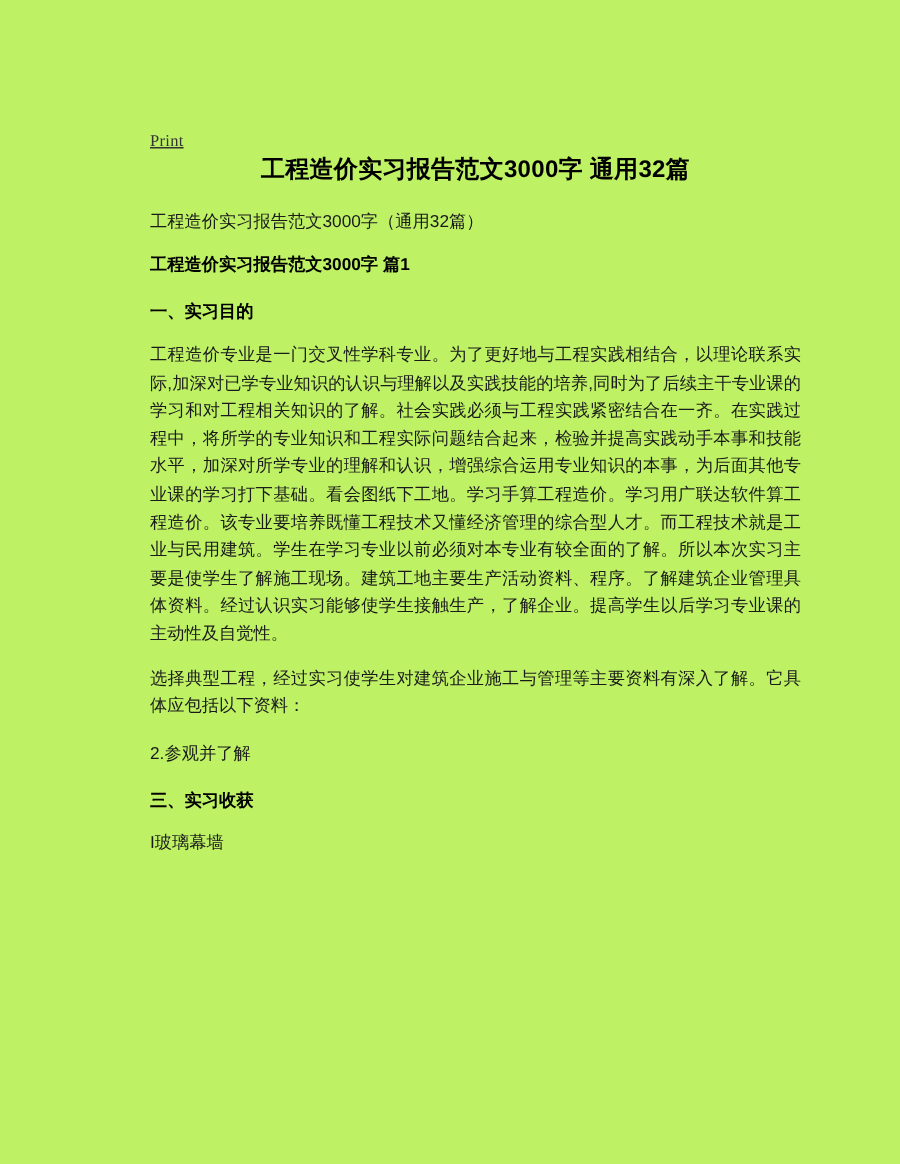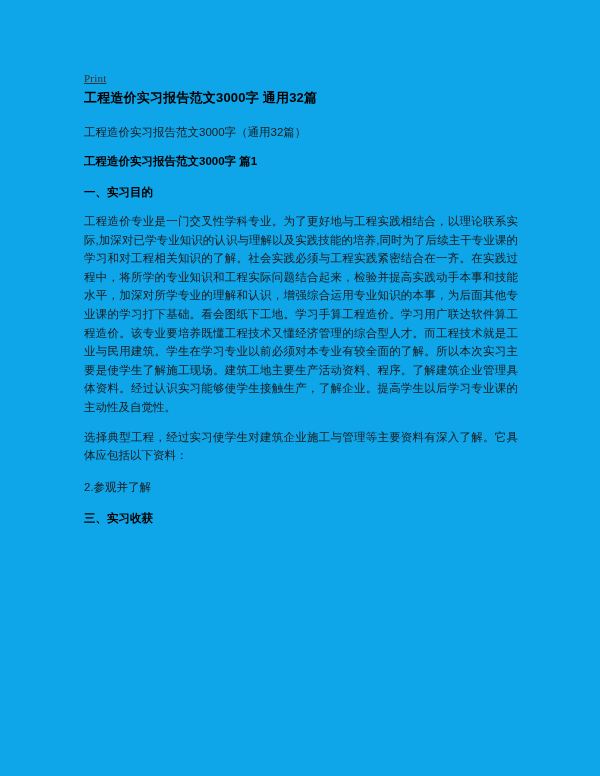--- a/index.html
+++ b/index.html
@@ -12,44 +12,44 @@
     height: 776px;
     overflow: hidden;
     font-family: "Liberation Sans", "DejaVu Sans", sans-serif;
     color: #1a1a1a;
     -webkit-font-smoothing: antialiased;
   }
   .page {
     width: 600px;
     height: 776px;
     box-sizing: border-box;
-    padding: 0;
+    padding: 16px;
     position: relative;
-    background: #0ea5e9;
+    background: #bef264;
   }
   .print-bar {
     padding: 68px 0 0 84px;
     height: 0;
   }
   .print-link {
     font-family: "Liberation Serif", "DejaVu Serif", serif;
     font-size: 11px;
     color: #333333;
     letter-spacing: 0.2px;
     display: inline-block;
     line-height: 12px;
   }
   .content {
     padding: 0 82px 0 84px;
     box-sizing: border-box;
     width: 600px;
   }
   .doc-title {
-    text-align: left;
-    font-size: 13px;
+    text-align: center;
+    font-size: 16px;
     font-weight: bold;
     line-height: 24px;
     margin: 18px 0 0 0;
     letter-spacing: 0.2px;
     color: #000000;
     white-space: nowrap;
   }
   .subtitle {
     font-size: 11.5px;
     line-height: 17px;
@@ -111,17 +111,18 @@
 
     <p class="sub-head">工程造价实习报告范文3000字 篇1</p>
 
     <h2 class="sec-head">一、实习目的</h2>
     <p class="para">工程造价专业是一门交叉性学科专业。为了更好地与工程实践相结合，以理论联系实际,加深对已学专业知识的认识与理解以及实践技能的培养,同时为了后续主干专业课的学习和对工程相关知识的了解。社会实践必须与工程实践紧密结合在一齐。在实践过程中，将所学的专业知识和工程实际问题结合起来，检验并提高实践动手本事和技能水平，加深对所学专业的理解和认识，增强综合运用专业知识的本事，为后面其他专业课的学习打下基础。看会图纸下工地。学习手算工程造价。学习用广联达软件算工程造价。该专业要培养既懂工程技术又懂经济管理的综合型人才。而工程技术就是工业与民用建筑。学生在学习专业以前必须对本专业有较全面的了解。所以本次实习主要是使学生了解施工现场。建筑工地主要生产活动资料、程序。了解建筑企业管理具体资料。经过认识实习能够使学生接触生产，了解企业。提高学生以后学习专业课的主动性及自觉性。</p>
 
     <p class="para">选择典型工程，经过实习使学生对建筑企业施工与管理等主要资料有深入了解。它具体应包括以下资料：</p>
     <p class="list-item">2.参观并了解</p>
 
     <h2 class="sec-head">三、实习收获</h2>
+    <p class="item-label">I玻璃幕墙</p>
 
     <div class="spacer-bottom"></div>
   </div>
 
 </div>
 
 </body></html>

